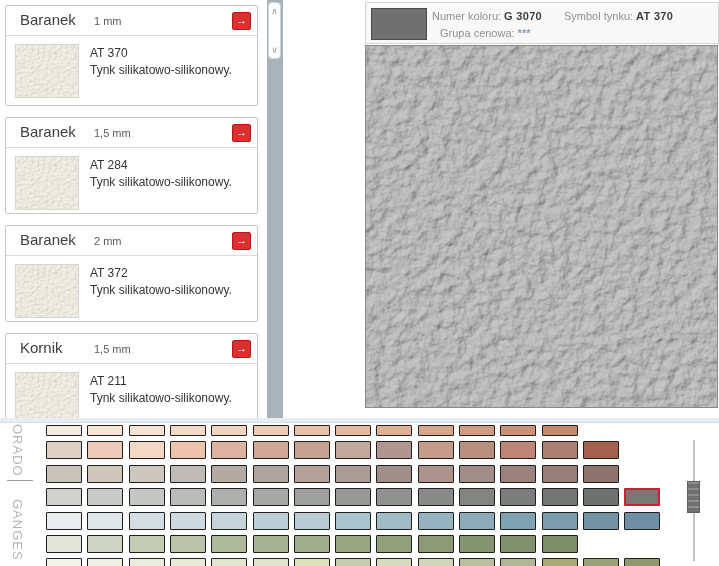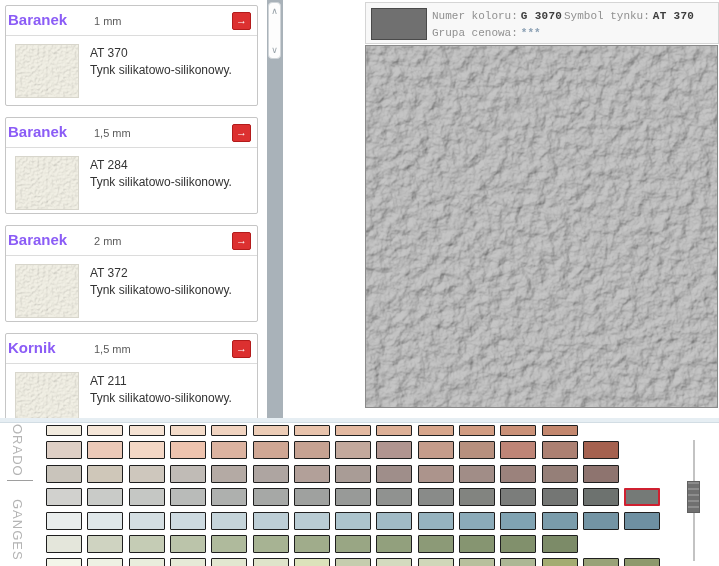--- a/index.html
+++ b/index.html
@@ -3,43 +3,43 @@
 <meta charset="utf-8">
 <style>
   html,body{margin:0;padding:0;background:#fff;}
   .app{position:relative;width:719px;height:566px;overflow:hidden;background:#fff;
        font-family:"Liberation Sans",sans-serif;}
 
   
   .left-panel{position:absolute;left:0;top:0;width:283px;height:420px;background:#fff;overflow:hidden;}
   .card{position:absolute;left:5px;width:253px;background:#fff;border:1px solid #c6c6c6;border-radius:2px;box-sizing:border-box;}
   .card-header{position:relative;height:29px;border-bottom:1px solid #dcdcdc;}
-  .card-title{position:absolute;left:2px;top:5px;font-size:15px;color:#8b5cf6;font-weight:bold;}
+  .card-title{position:absolute;left:14px;top:5px;font-size:15px;color:#404040;}
   .card-size{position:absolute;left:88px;top:9px;font-size:11px;color:#5a5a5a;}
   .card-btn{position:absolute;right:6px;top:6px;width:17px;height:16px;background:#dc3030;border:1px solid #b31b1b;
             border-radius:2px;color:#fff;font-size:11px;line-height:15px;text-align:center;cursor:pointer;font-weight:bold;}
   .card-body{position:relative;}
   .card-thumb{position:absolute;left:9px;top:8px;width:62px;height:52px;border:1px solid #d8d6cc;overflow:hidden;}
   .card-thumb svg{display:block;}
   .card-code{position:absolute;left:84px;top:10px;font-size:12px;color:#333;}
   .card-desc{position:absolute;left:84px;top:27px;font-size:12px;color:#333;}
 
   .lp-scrollbar{position:absolute;left:267px;top:0;width:16px;height:420px;background:#a9b2b9;}
   .lp-thumb{position:absolute;left:1px;top:2px;width:13px;height:57px;background:#fdfdfd;border:1px solid #cfd4d8;
             border-radius:4px;box-sizing:border-box;}
   .lp-chevron{position:absolute;left:0;width:100%;text-align:center;font-size:9px;color:#97a1a8;}
   .chev-up{top:3px;} .chev-down{bottom:3px;}
 
   
   .info-bar{position:absolute;left:365px;top:2px;width:354px;height:42px;background:#f8f8f8;
-            border:1px solid #d5d5d5;box-sizing:border-box;font-family:Liberation Mono, monospace;}
+            border:1px solid #d5d5d5;box-sizing:border-box;}
   .info-swatch{position:absolute;left:5px;top:5px;width:54px;height:30px;background:#707070;border:1px solid #4a4a4a;}
   .info-line{position:absolute;font-size:11px;color:#909090;white-space:nowrap;}
   .info-line b{font-weight:bold;color:#3d3d3d;margin-left:3px;letter-spacing:.3px;}
-  .il-1{left:66px;top:7px;} .il-2{left:66px;top:24px;} .il-3{left:198px;top:7px;}
+  .il-1{left:66px;top:7px;} .il-2{left:74px;top:24px;} .il-3{left:198px;top:7px;}
   .price-stars{color:#8ba0b4;font-weight:bold;margin-left:3px;}
 
   
   .preview{position:absolute;left:365px;top:45px;width:353px;height:363px;border:1px solid #8a8a8a;
            box-sizing:border-box;overflow:hidden;background:#9c9c9c;}
   .preview svg{display:block;}
 
   
   .palette{position:absolute;left:0;top:418px;width:719px;height:148px;background:#fff;}
   .palette-topband{position:absolute;left:0;top:0;width:719px;height:4px;background:#e6eef3;border-bottom:1px solid #d2dde4;}

